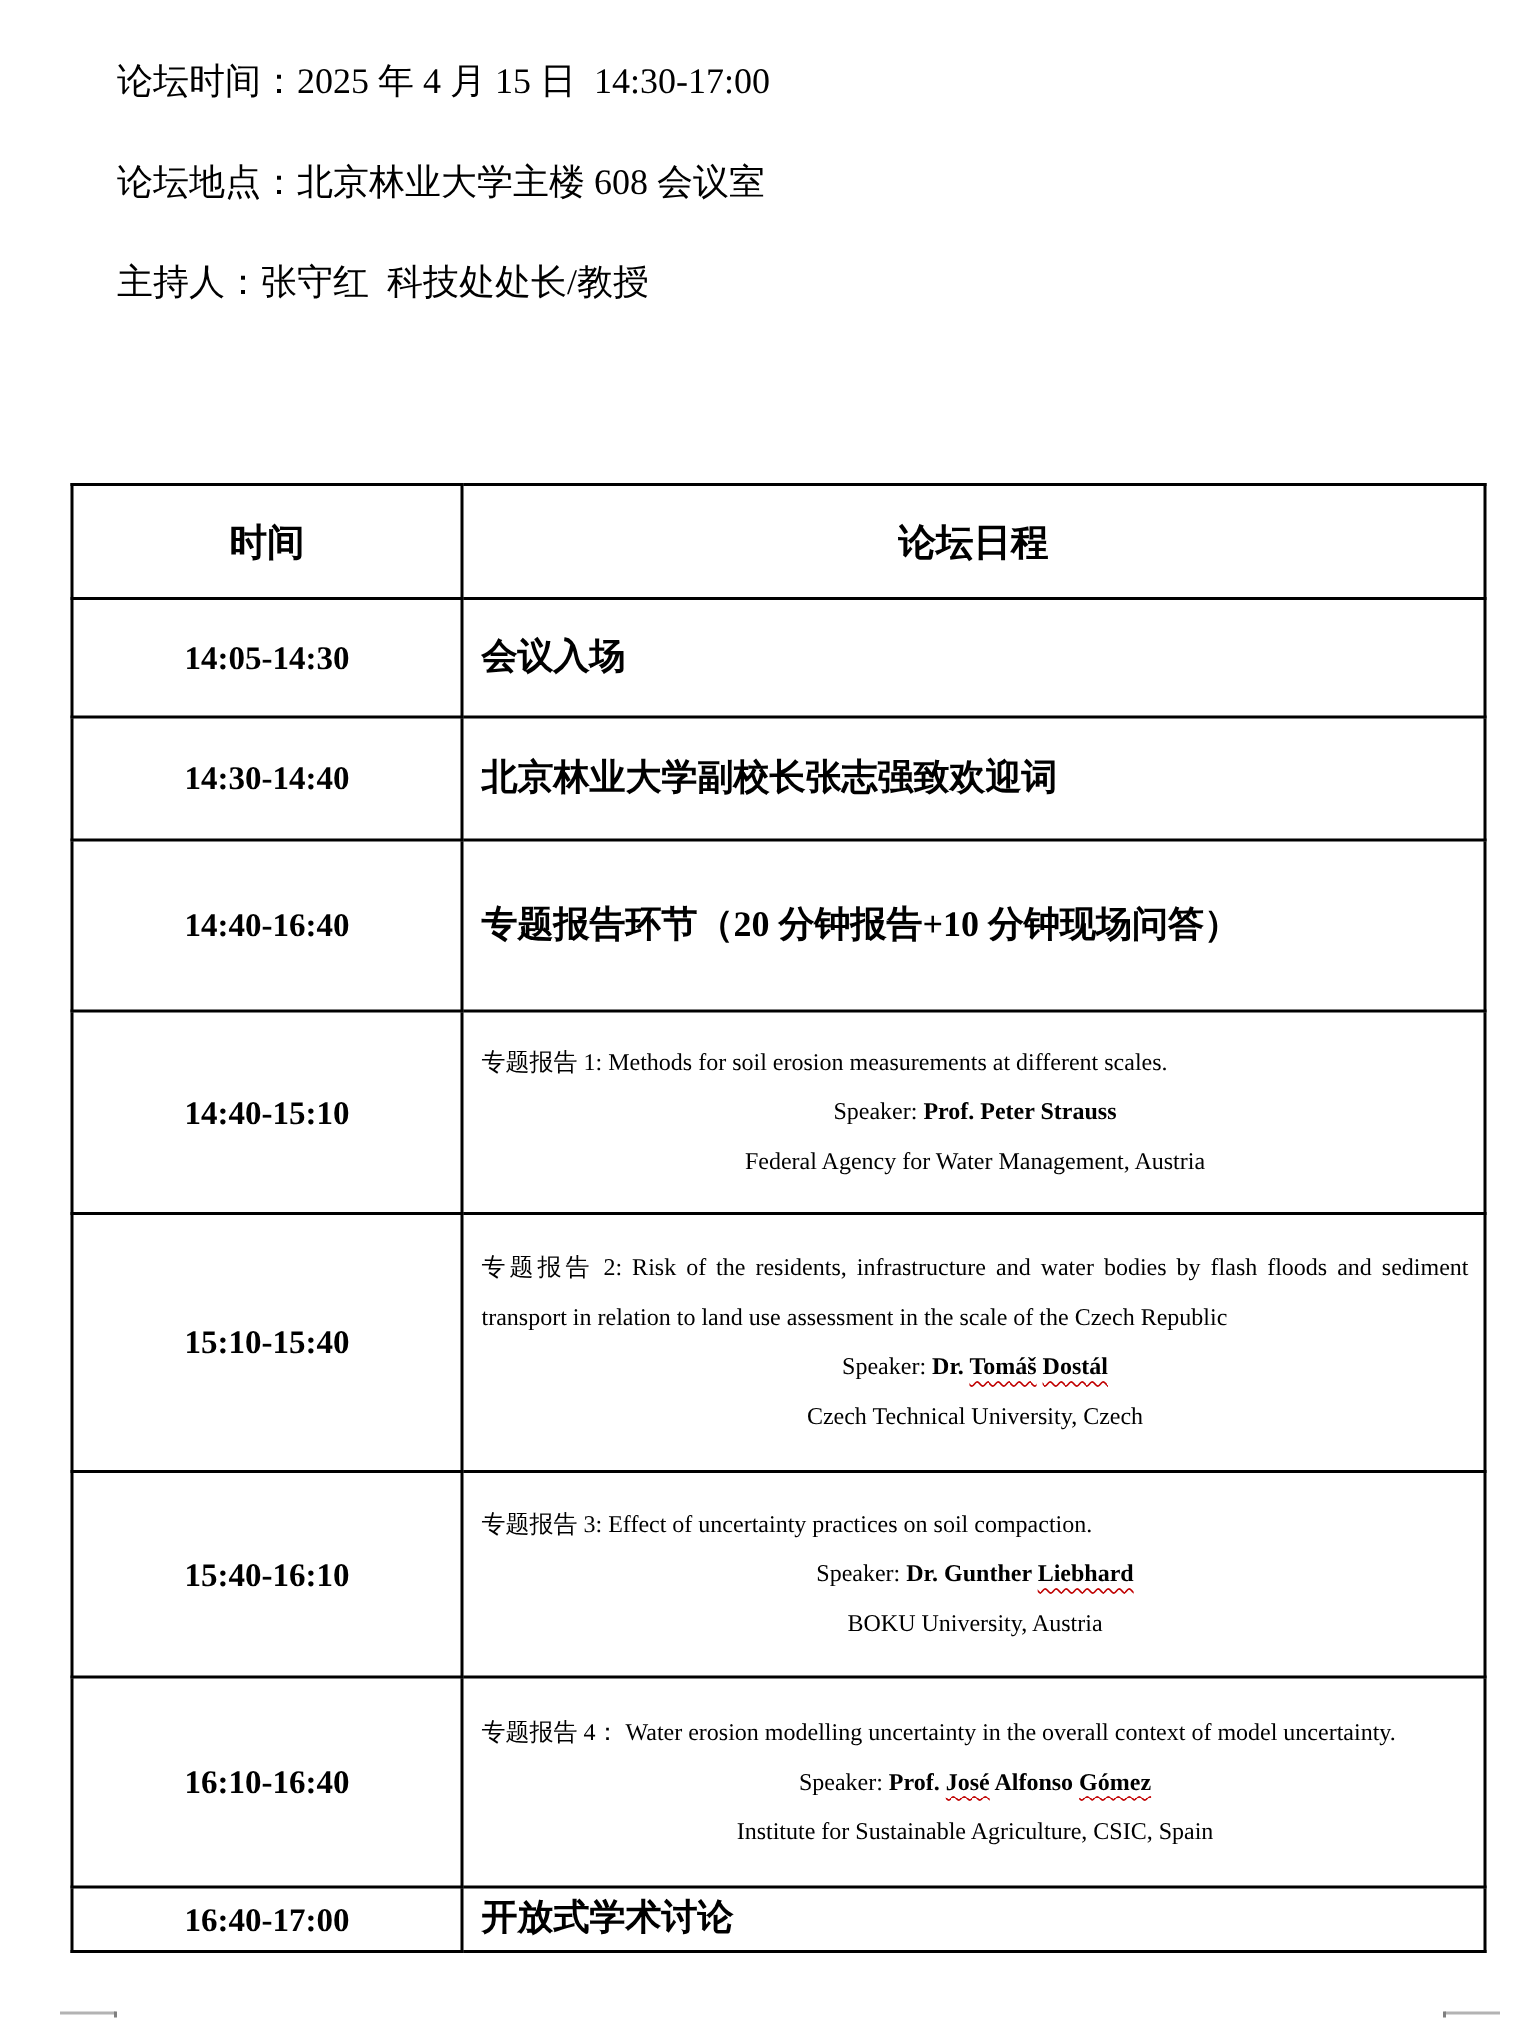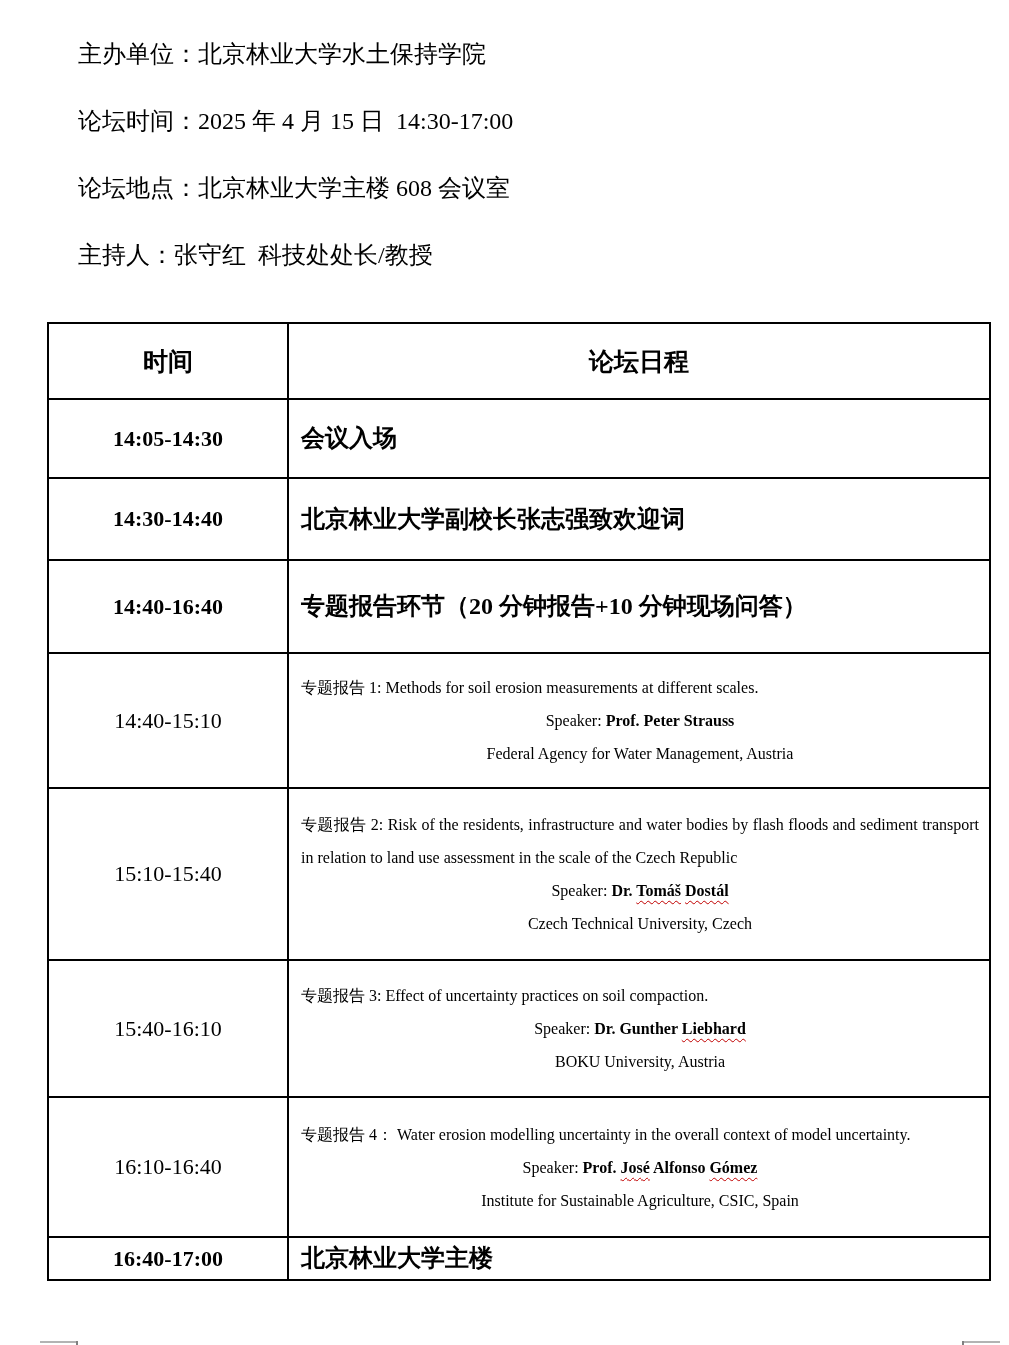--- a/index.html
+++ b/index.html
@@ -25,31 +25,31 @@
   .agenda-table {
     position: absolute; left: 47px; top: 322px;
     width: 944px;
     border-collapse: collapse;
     table-layout: fixed;
   }
   .agenda-table th, .agenda-table td {
     border: 2px solid #000000;
     vertical-align: middle;
   }
-  .col-time { width: 240px; }
+  .col-time { width: 260px; }
   .agenda-table th {
     height: 76px;
     font-size: 25px;
     font-weight: bold;
     text-align: center;
   }
   td.cell-time {
     text-align: center;
     font-size: 22px;
-    font-weight: normal;
+    font-weight: bold;
   }
   td.cell-time.bold { font-weight: bold; }
   td.cell-content {
     padding: 4px 10px 4px 12px;
     font-size: 16px;
     line-height: 33px;
   }
   td.cell-content.bold { font-weight: bold; font-size: 24px; }
   .talk-title { text-align: justify; }
   .talk-speaker, .talk-affiliation { text-align: center; }
@@ -78,21 +78,20 @@
     content: ''; position: absolute; left: -1px; top: 0;
     width: 2px; height: 6px; background: #808080;
   }
 </style>
 </head>
 <body>
 
 <div class="page">
 
   <div class="info-block" id="info-block">
-      <div class="info-line">主办单位：北京林业大学水土保持学院</div>
       <div class="info-line">论坛时间：2025 年 4 月 15 日  14:30-17:00</div>
       <div class="info-line">论坛地点：北京林业大学主楼 608 会议室</div>
       <div class="info-line">主持人：张守红  科技处处长/教授</div>
     </div>
 
   <table class="agenda-table">
     <thead>
       <tr>
         <th class="col-time">时间</th>
         <th class="col-agenda">论坛日程</th>
@@ -100,21 +99,21 @@
     </thead>
     <tbody id="table-body">
         <tr style="height: 79px;">
           <td class="cell-time bold">14:05-14:30</td>
           <td class="cell-content bold">会议入场</td>
         </tr>
         <tr style="height: 82px;">
           <td class="cell-time bold">14:30-14:40</td>
           <td class="cell-content bold">北京林业大学副校长张志强致欢迎词</td>
         </tr>
-        <tr style="height: 93px;">
+        <tr style="height: 114px;">
           <td class="cell-time bold">14:40-16:40</td>
           <td class="cell-content bold">专题报告环节（20 分钟报告+10 分钟现场问答）</td>
         </tr>
         <tr style="height: 135px;">
           <td class="cell-time">14:40-15:10</td>
           <td class="cell-content">
             <div class="talk-title">专题报告 1: Methods for soil erosion measurements at different scales.</div>
             <div class="talk-speaker"><span>Speaker: </span><span class="speaker-name">Prof. Peter Strauss</span></div>
             <div class="talk-affiliation">Federal Agency for Water Management, Austria</div>
           </td>
@@ -138,21 +137,21 @@
         <tr style="height: 140px;">
           <td class="cell-time">16:10-16:40</td>
           <td class="cell-content">
             <div class="talk-title">专题报告 4： Water erosion modelling uncertainty in the overall context of model uncertainty.</div>
             <div class="talk-speaker"><span>Speaker: </span><span class="speaker-name">Prof. </span><span class="speaker-name wavy">José</span><span class="speaker-name"> Alfonso </span><span class="speaker-name wavy">Gómez</span></div>
             <div class="talk-affiliation">Institute for Sustainable Agriculture, CSIC, Spain</div>
           </td>
         </tr>
         <tr style="height: 33px;">
           <td class="cell-time bold">16:40-17:00</td>
-          <td class="cell-content bold">北京林业大学主楼</td>
+          <td class="cell-content bold">开放式学术讨论</td>
         </tr>
       </tbody>
   </table>
 
   <div class="margin-mark left"></div>
   <div class="margin-mark right"></div>
 
 </div>
 
 </body></html>

